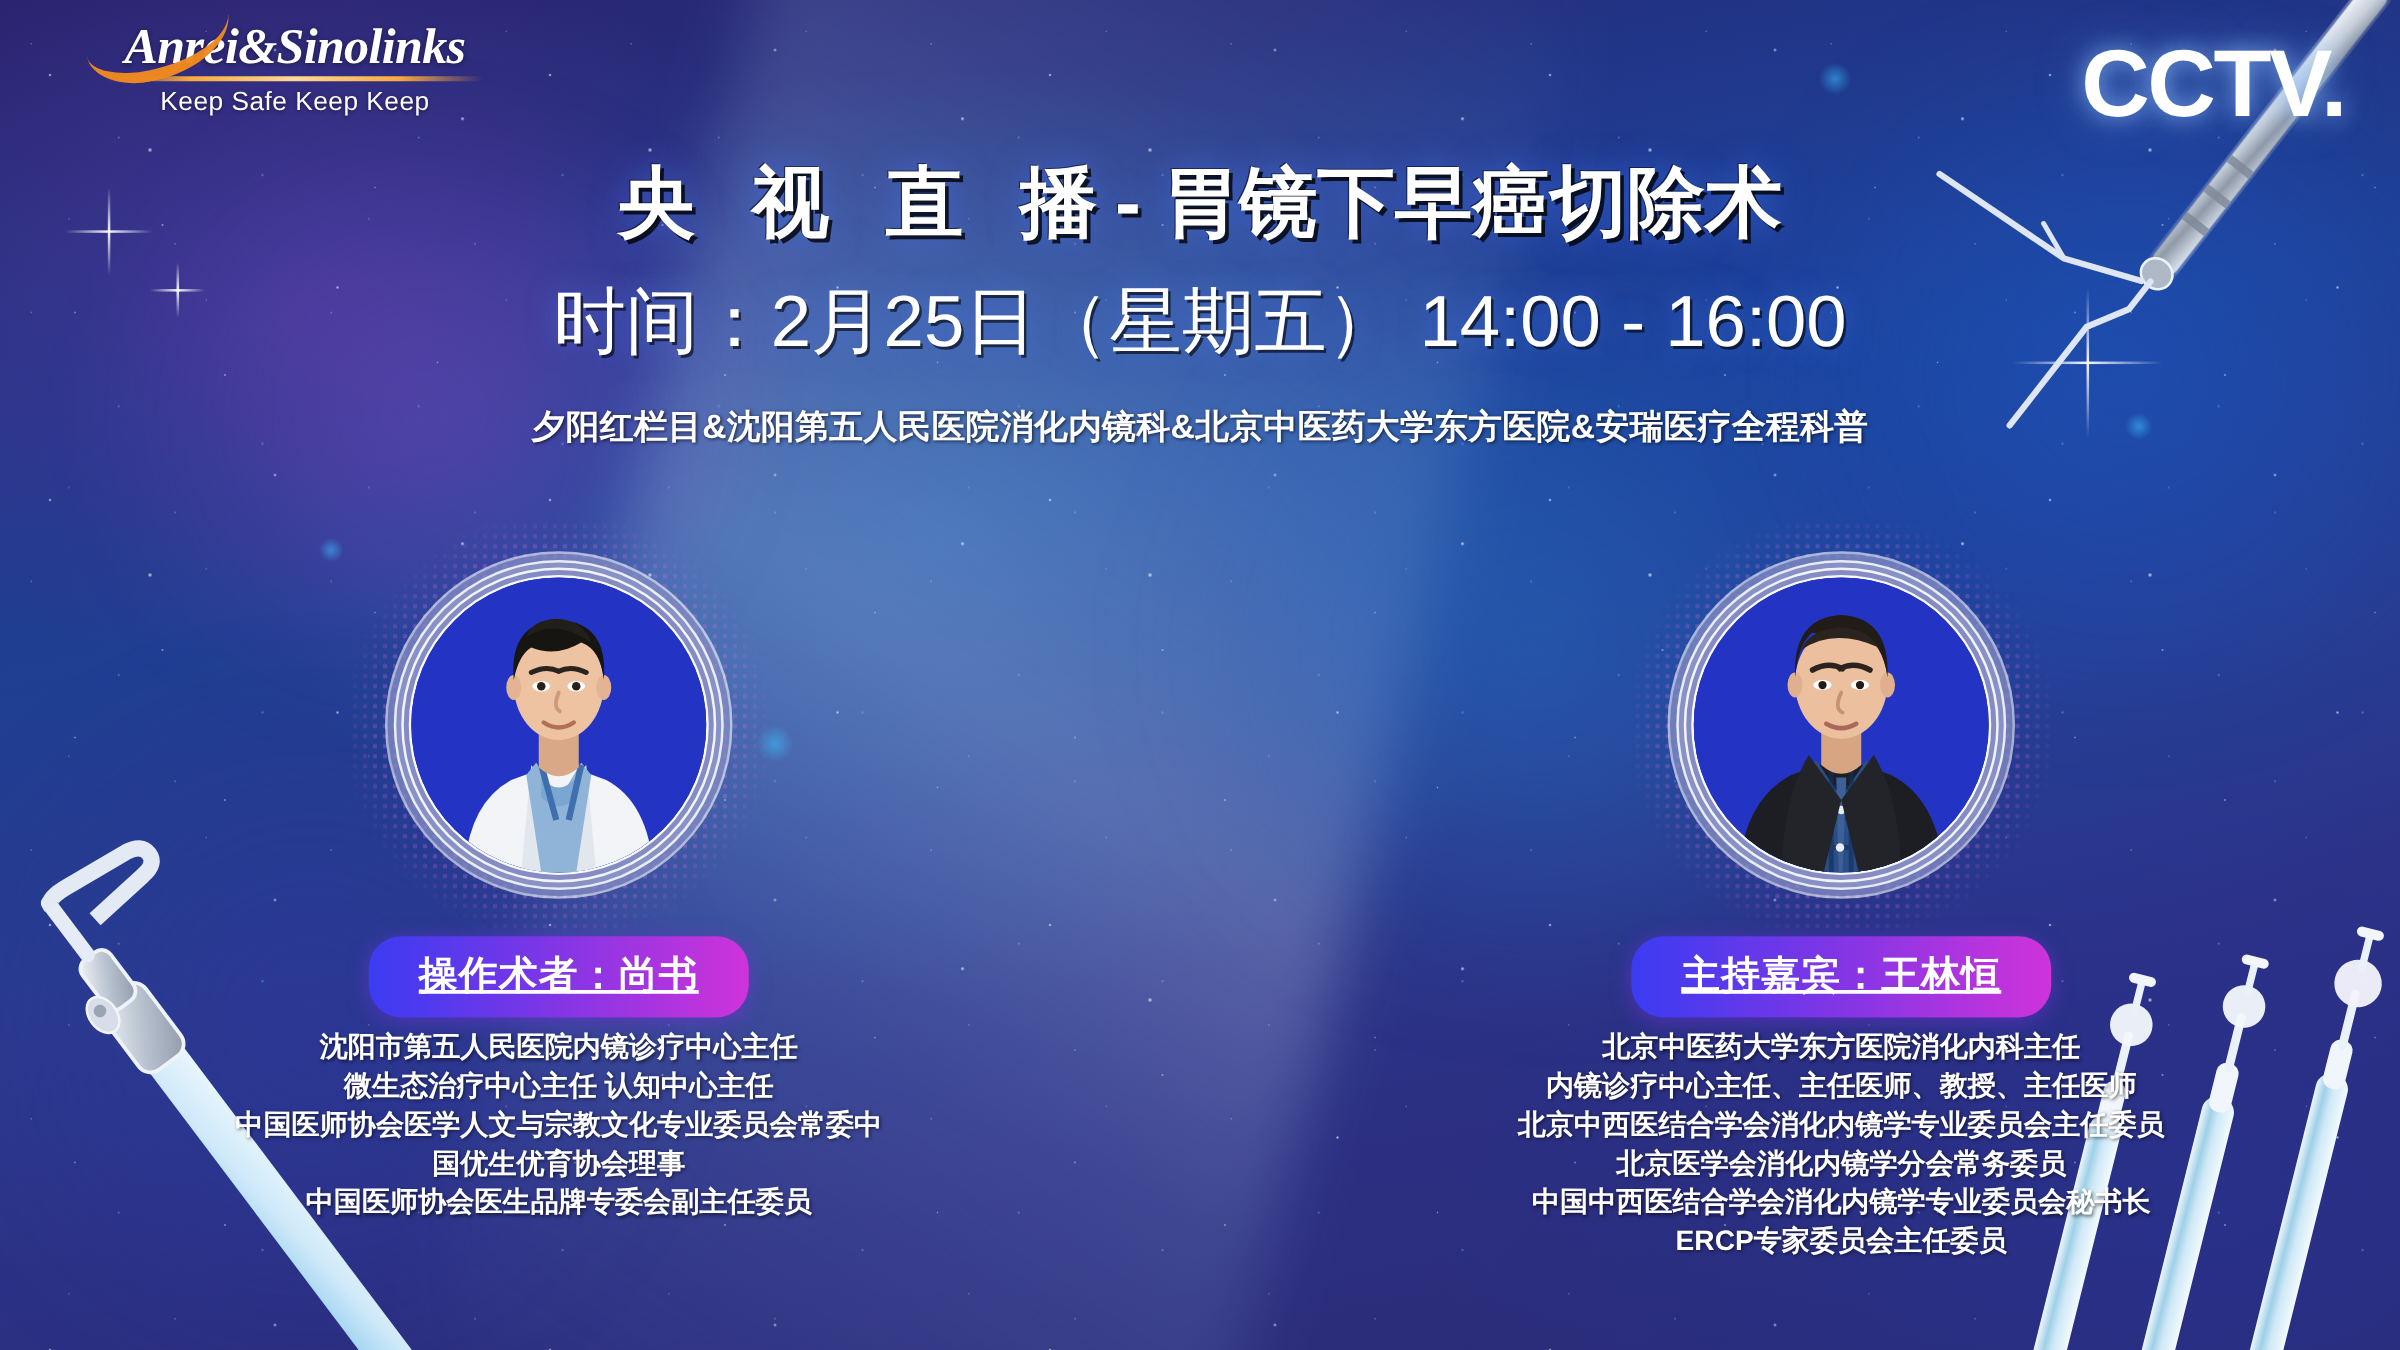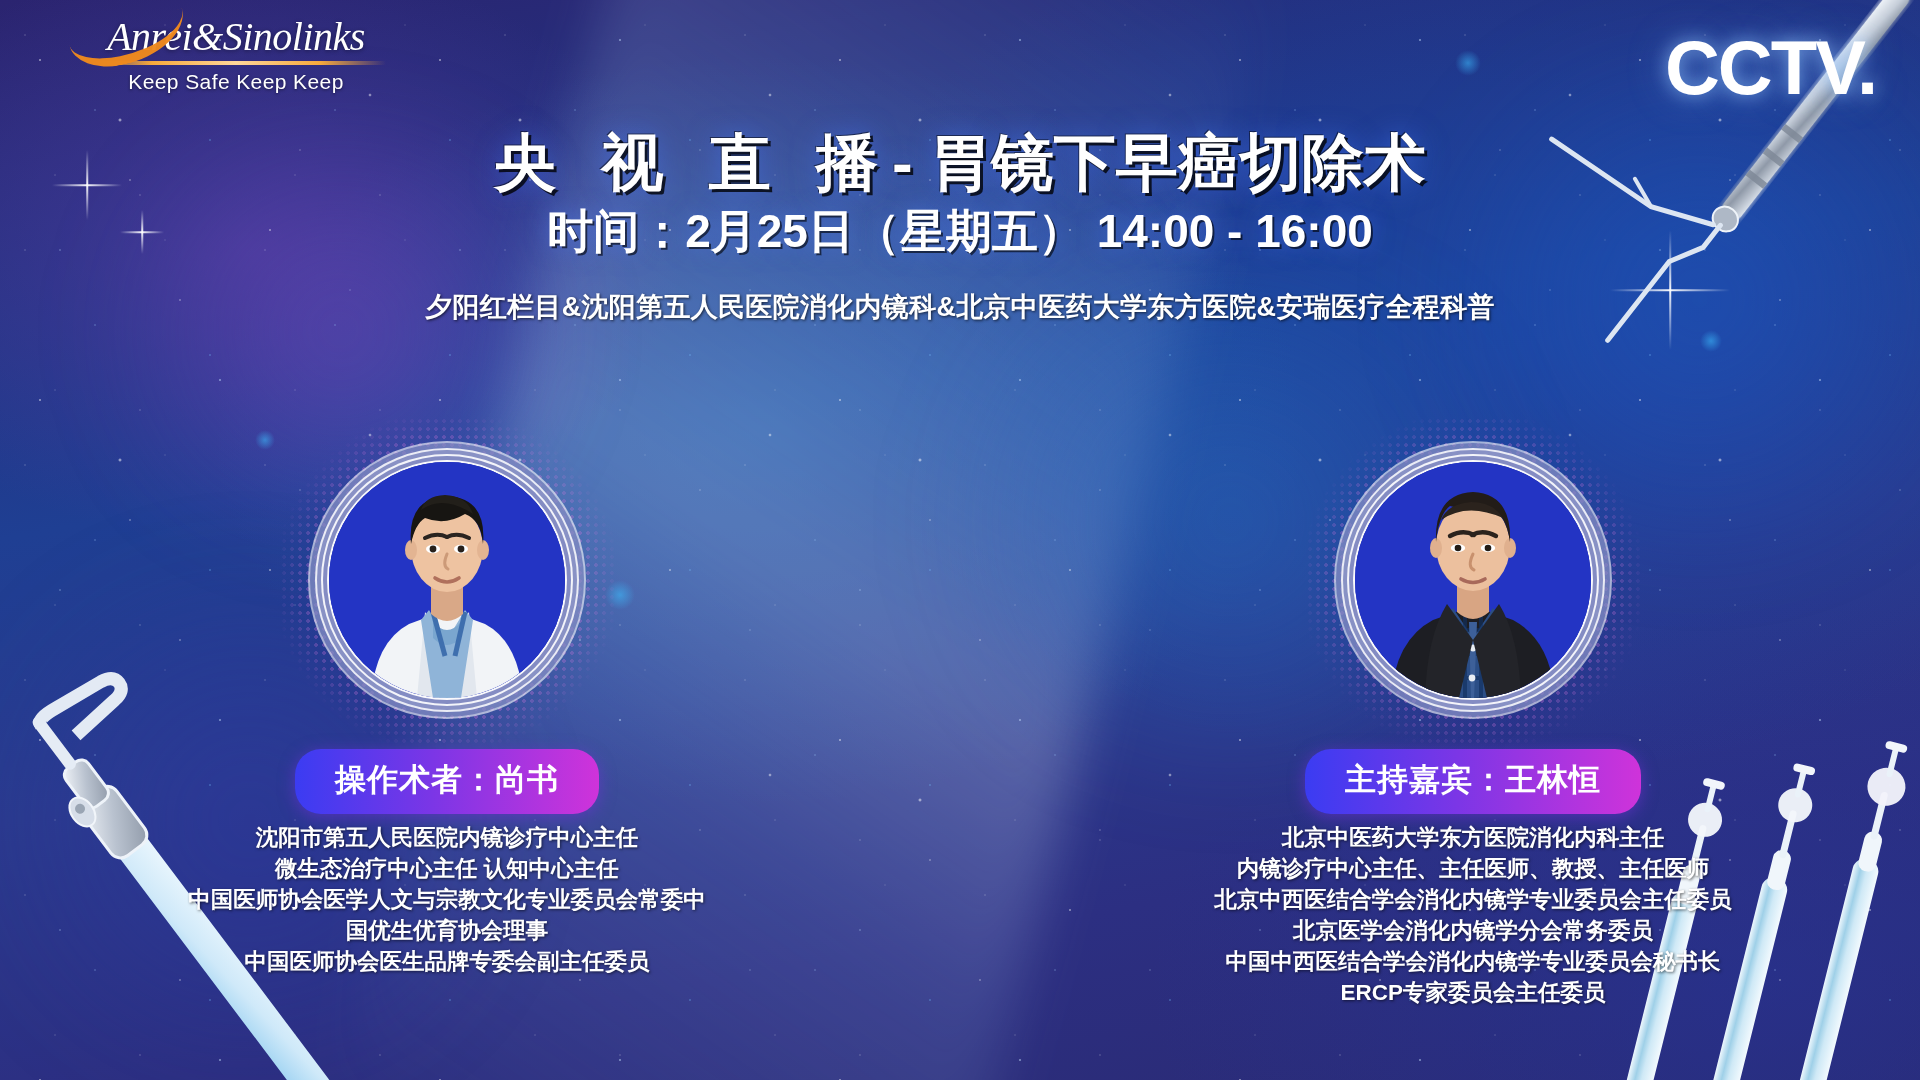--- a/index.html
+++ b/index.html
@@ -58,21 +58,21 @@
     background:linear-gradient(to right, rgba(255,255,255,0), rgba(255,255,255,.95), rgba(255,255,255,0));
   }
   .sparkle::before{width:100%;height:1.5px;}
   .sparkle::after{width:1.5px;height:100%;
     background:linear-gradient(to bottom, rgba(255,255,255,0), rgba(255,255,255,.95), rgba(255,255,255,0));}
 
   
   #brand{position:absolute;left:76px;top:16px;width:320px;text-align:center;}
   .brand-word{
     position:relative;font-family:"Liberation Serif","DejaVu Serif",serif;
-    font-weight:normal;font-style:italic;font-size:40px;letter-spacing:-.5px;
+    font-weight:bold;font-style:italic;font-size:40px;letter-spacing:-.5px;
     color:#fff;line-height:1.05;text-shadow:0 1px 4px rgba(0,0,0,.45);white-space:nowrap;
   }
   .brand-swoosh{
     position:absolute;left:-6px;top:4px;width:118px;height:34px;
     border-bottom:9px solid #f08a1e;border-radius:0 0 60% 40%/0 0 100% 70%;
     transform:rotate(-12deg);opacity:.97;
   }
   .brand-rule{
     margin:3px auto 0;width:300px;height:4px;
     background:linear-gradient(to right, rgba(240,138,30,0) 0%, #f7a93c 22%, #ffd79a 50%, #f7a93c 78%, rgba(240,138,30,0) 100%);
@@ -92,21 +92,21 @@
   }
 
   
   #headline{position:absolute;left:0;top:128px;width:1920px;text-align:center;}
   #main-title{
     color:#fff;font-weight:bold;font-size:62px;line-height:1.12;white-space:nowrap;
     text-shadow:3px 3px 0 rgba(0,0,0,.78), -1px -1px 0 rgba(0,0,0,.5), 0 0 26px rgba(70,120,255,.55);
   }
   #title-spacer{letter-spacing:14px;}
   #time-line{
-    margin-top:4px;color:#fff;font-weight:bold;font-size:46px;white-space:nowrap;
+    margin-top:22px;color:#fff;font-weight:normal;font-size:58px;white-space:nowrap;
     text-shadow:2px 2px 0 rgba(0,0,0,.6), 0 0 22px rgba(80,130,255,.5);
   }
   #sub-line{
     margin-top:26px;color:#fff;font-weight:bold;font-size:27px;letter-spacing:.3px;white-space:nowrap;
     text-shadow:1px 1px 3px rgba(0,0,0,.7);
   }
 
   
   #speakers{position:absolute;left:0;top:455px;width:1920px;display:flex;justify-content:center;gap:386px;}
   .speaker{width:640px;display:flex;flex-direction:column;align-items:center;}
@@ -135,20 +135,21 @@
   .avatar{
     position:absolute;inset:0;border-radius:50%;overflow:hidden;background:#2031bd;
   }
   .avatar svg{display:block;width:100%;height:100%;}
 
   .name-badge{
     margin-top:44px;padding:10px 40px 13px;border-radius:26px;color:#fff;
     font-weight:bold;font-size:31px;white-space:nowrap;letter-spacing:1px;
     background:linear-gradient(to right,#3b3cf2 0%, #7b36e6 45%, #cf33da 100%);
     box-shadow:0 3px 16px rgba(120,50,220,.55);
+    text-decoration:underline;
   }
   .bio{margin-top:8px;text-align:center;}
   .bio-line{
     color:#fff;font-weight:bold;font-size:22.5px;line-height:31px;white-space:nowrap;
     text-shadow:1px 1px 3px rgba(0,0,0,.6);
   }
 
   
   .instrument{position:absolute;pointer-events:none;}
   #snare-tr{right:-30px;top:-10px;width:430px;height:430px;transform:rotate(0deg);}

